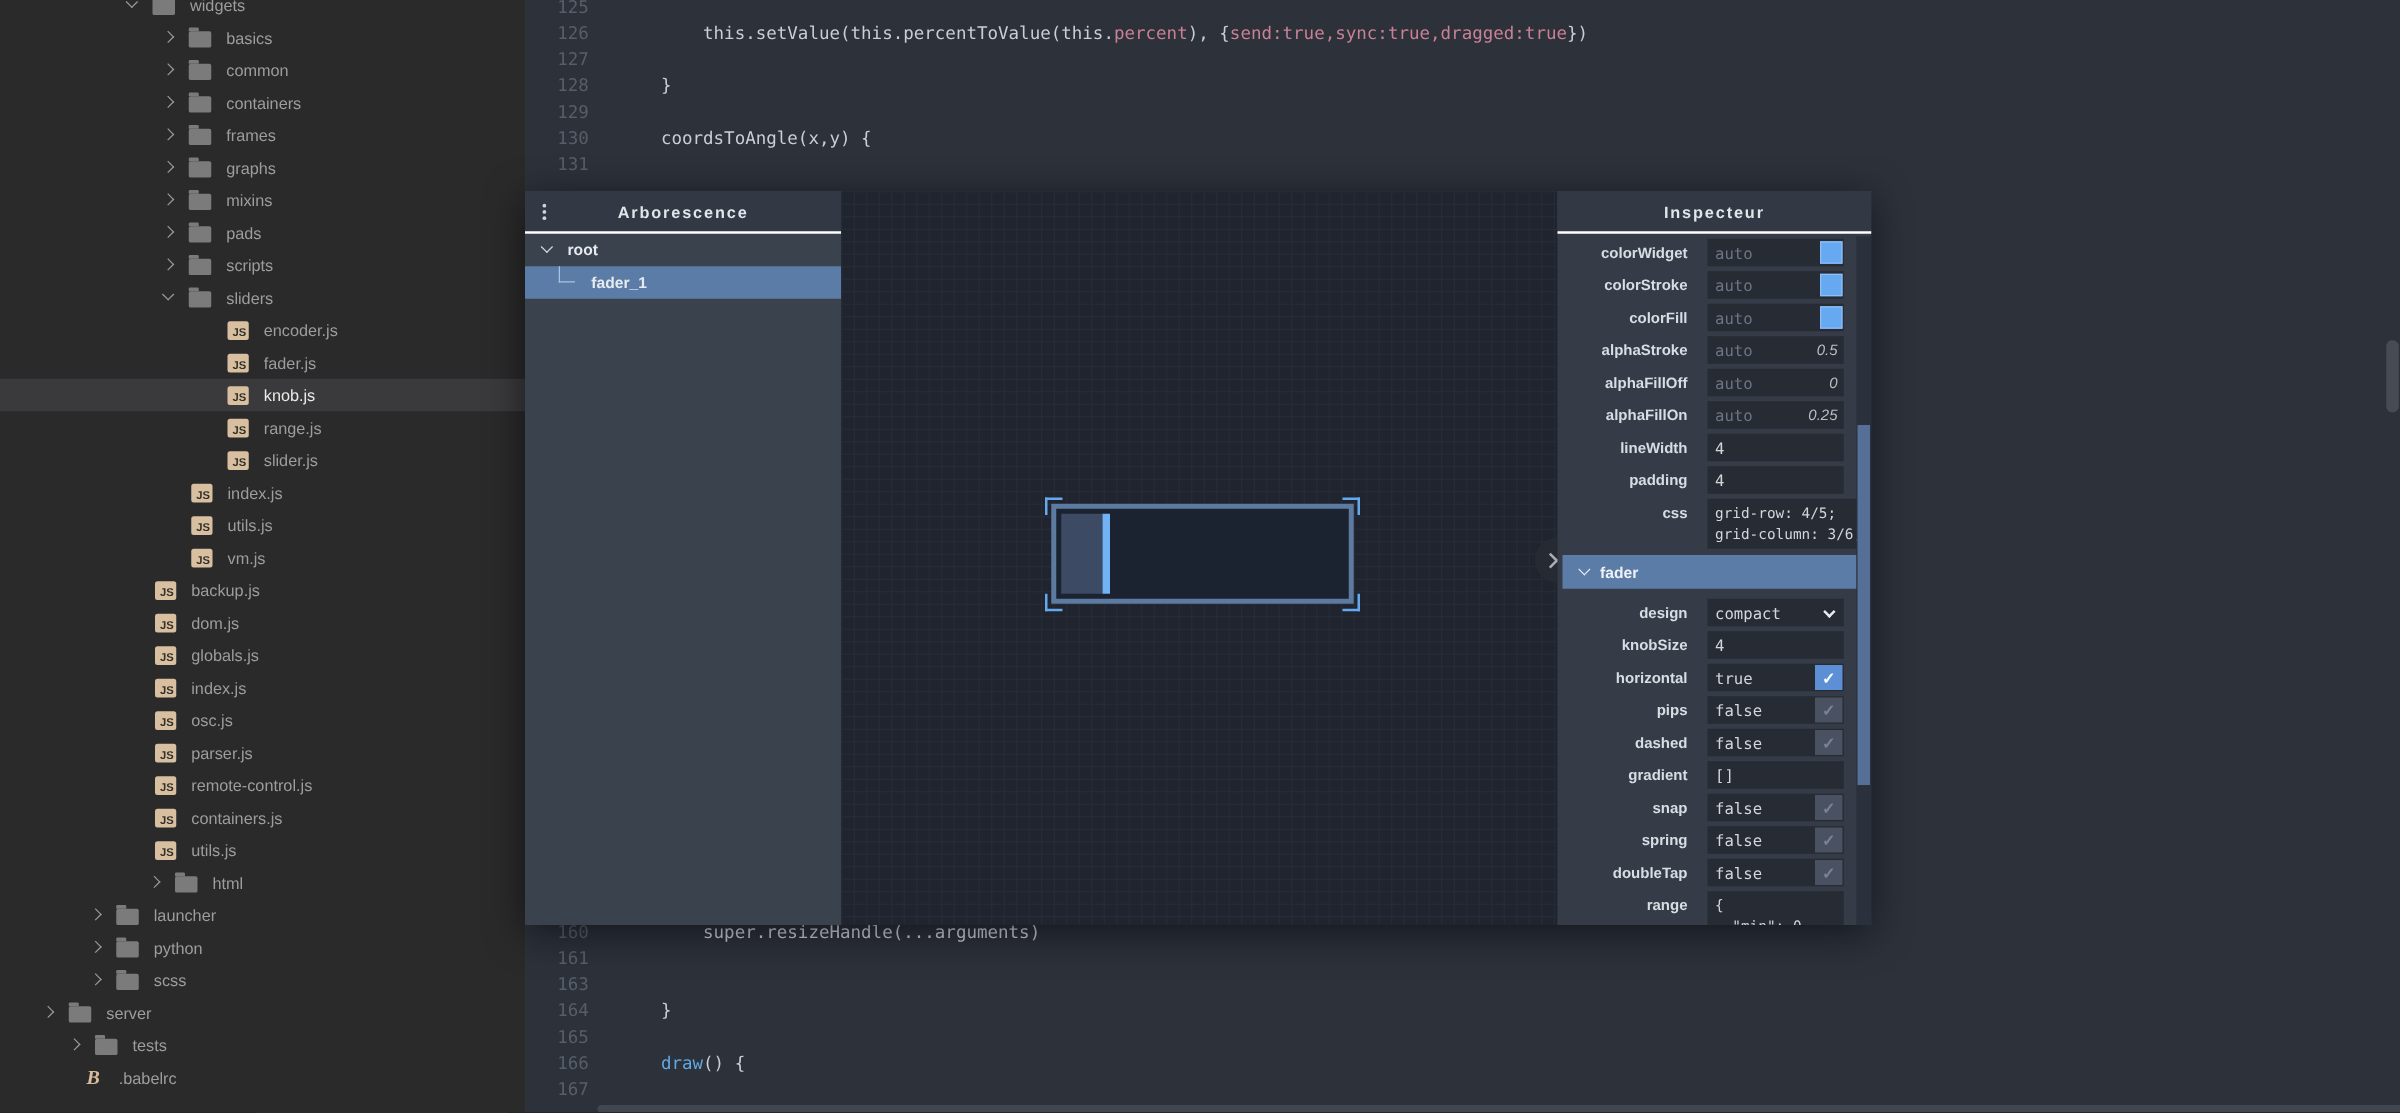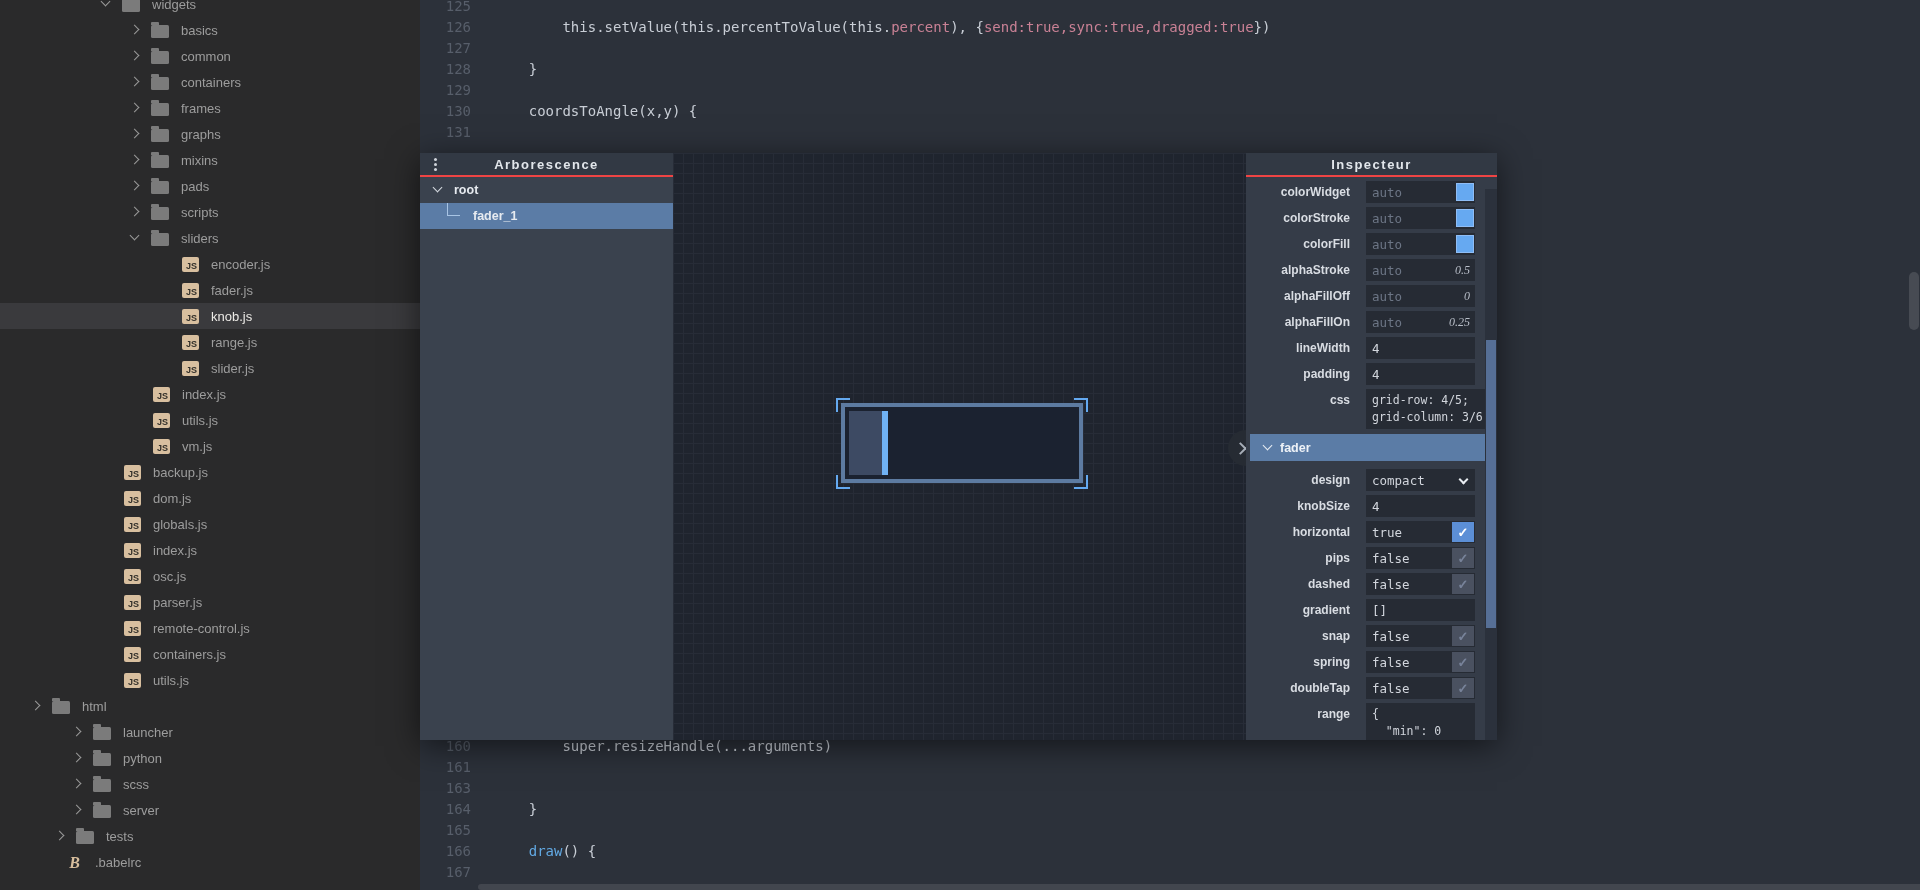--- a/index.html
+++ b/index.html
@@ -57,21 +57,21 @@
   .cp { color:#c98195; }
   .cf { color:#62a9e3; }
   .vthumb { position:absolute; left:1489px; top:272px; width:10px; height:58px; background:#474b53; border-radius:5px; }
   .hthumb { position:absolute; left:58px; top:884px; width:1442px; height:6px; background:#42464e; border-radius:3px 0 0 3px; }
   
   .overlay {
     position:absolute; left:420px; top:153px; width:1077px; height:587px;
     display:flex; z-index:5; box-shadow:0 6px 30px rgba(0,0,0,.55);
   }
   .phead {
-    height:24px; border-bottom:2px solid #ef4444; background:#323944;
+    height:34px; border-bottom:2px solid #ffffff; background:#323944;
     display:flex; align-items:center; justify-content:center; position:relative;
     color:#e2e6eb; font-size:13px; font-weight:bold; letter-spacing:1.5px; flex:0 0 auto;
   }
   .kebab { position:absolute; left:14px; top:50%; width:3px; height:3px; background:#cfd4da;
     border-radius:50%; box-shadow:0 -5px 0 #cfd4da, 0 5px 0 #cfd4da; margin-top:-1px; cursor:pointer; }
   
   .tpanel { width:253px; background:#3a424e; display:flex; flex-direction:column; }
   .trow { height:26px; display:flex; align-items:center; color:#e7ebf0; font-size:12.5px; font-weight:bold; cursor:pointer; }
   .trow .chev::before { border-color:#d5dae0; }
   .trow.noderoot { padding-left:10px; }
@@ -109,21 +109,21 @@
     padding-top:4px; margin-right:16px; white-space:nowrap; }
   .ifield { flex:1; margin-right:22px; position:relative; }
   .ifield input, .mlbox {
     width:100%; height:22px; background:#262b34; border:none; outline:none;
     color:#d2d6dd; font-family:"DejaVu Sans Mono", monospace; font-size:12.5px;
     padding:0 6px; display:block;
   }
   .ifield input::placeholder { color:#6c7585; opacity:1; }
   .mlbox { height:auto; white-space:pre; padding:3px 6px; line-height:17px; font-size:11.5px; }
   .hint { position:absolute; right:5px; top:4px; font-style:italic; color:#b9bfc9;
-    font-family:Liberation Serif, serif; font-size:12px; pointer-events:none; }
+    font-family:Liberation Sans, sans-serif; font-size:12px; pointer-events:none; }
   .swatch { position:absolute; right:1px; top:2px; width:18px; height:18px;
     background:#66a9f1; border:1px solid #8fbdf5; cursor:pointer; }
   .cbox { position:absolute; right:1px; top:1px; width:22px; height:20px;
     display:flex; align-items:center; justify-content:center; cursor:pointer;
     font-size:13px; font-weight:bold; }
   .cbox.on { background:#5c8fd6; color:#ffffff; }
   .cbox.off { background:#4a5160; color:#78839a; }
   .selchev { position:absolute; right:8px; top:7px; width:7px; height:7px;
     border-right:2px solid #e8ecf1; border-bottom:2px solid #e8ecf1; transform:rotate(45deg); pointer-events:none; }
   .isect { height:27px; background:#5b7ca6; margin:5px 11px 8px 0; display:flex; align-items:center;
@@ -251,41 +251,41 @@
           <span>remote-control.js</span>
         </div>
         <div class="t-row" style="padding-left: 124px;">
           <span class="jsb">JS</span>
           <span>containers.js</span>
         </div>
         <div class="t-row" style="padding-left: 124px;">
           <span class="jsb">JS</span>
           <span>utils.js</span>
         </div>
-        <div class="t-row" style="padding-left: 28px;">
+        <div class="t-row" style="padding-left: 89px; margin-left: 27px;">
           <span class="chev"></span>
           <span class="fold"></span>
           <span>html</span>
         </div>
         <div class="t-row" style="padding-left: 69px;">
           <span class="chev"></span>
           <span class="fold"></span>
           <span>launcher</span>
         </div>
         <div class="t-row" style="padding-left: 69px;">
           <span class="chev"></span>
           <span class="fold"></span>
           <span>python</span>
         </div>
         <div class="t-row" style="padding-left: 69px;">
           <span class="chev"></span>
           <span class="fold"></span>
           <span>scss</span>
         </div>
-        <div class="t-row" style="padding-left: 69px;">
+        <div class="t-row" style="padding-left: 31px;">
           <span class="chev"></span>
           <span class="fold"></span>
           <span>server</span>
         </div>
         <div class="t-row" style="padding-left: 40px; margin-left: 12px;">
           <span class="chev"></span>
           <span class="fold"></span>
           <span>tests</span>
         </div>
         <div class="t-row" style="padding-left: 66px;">

